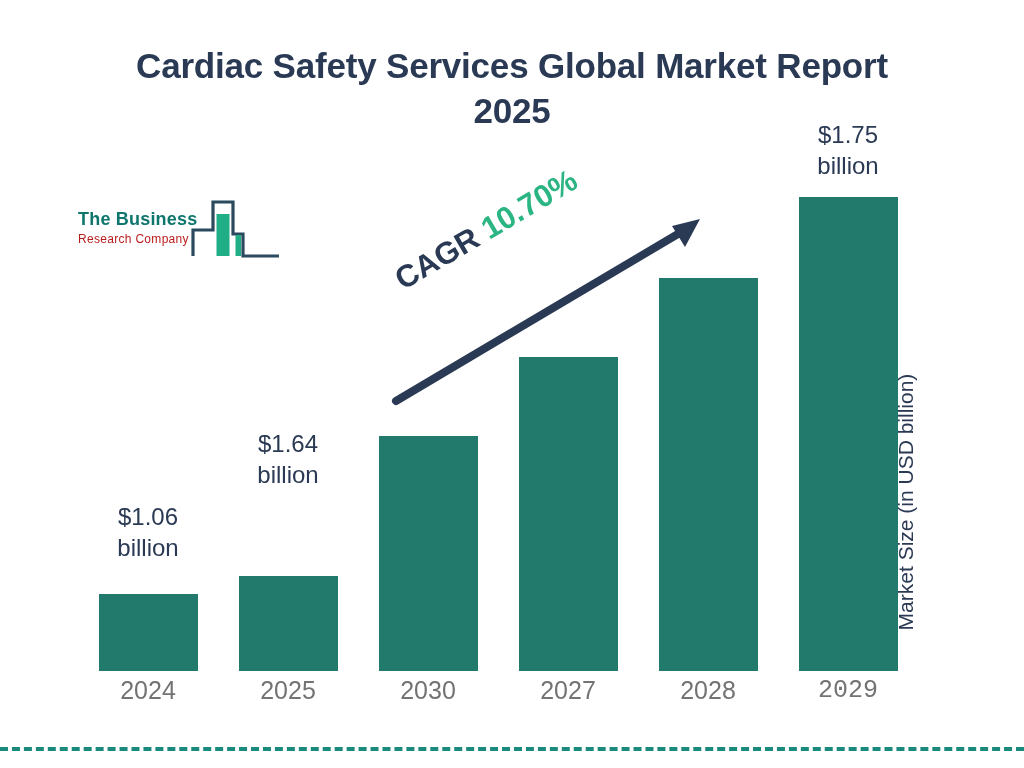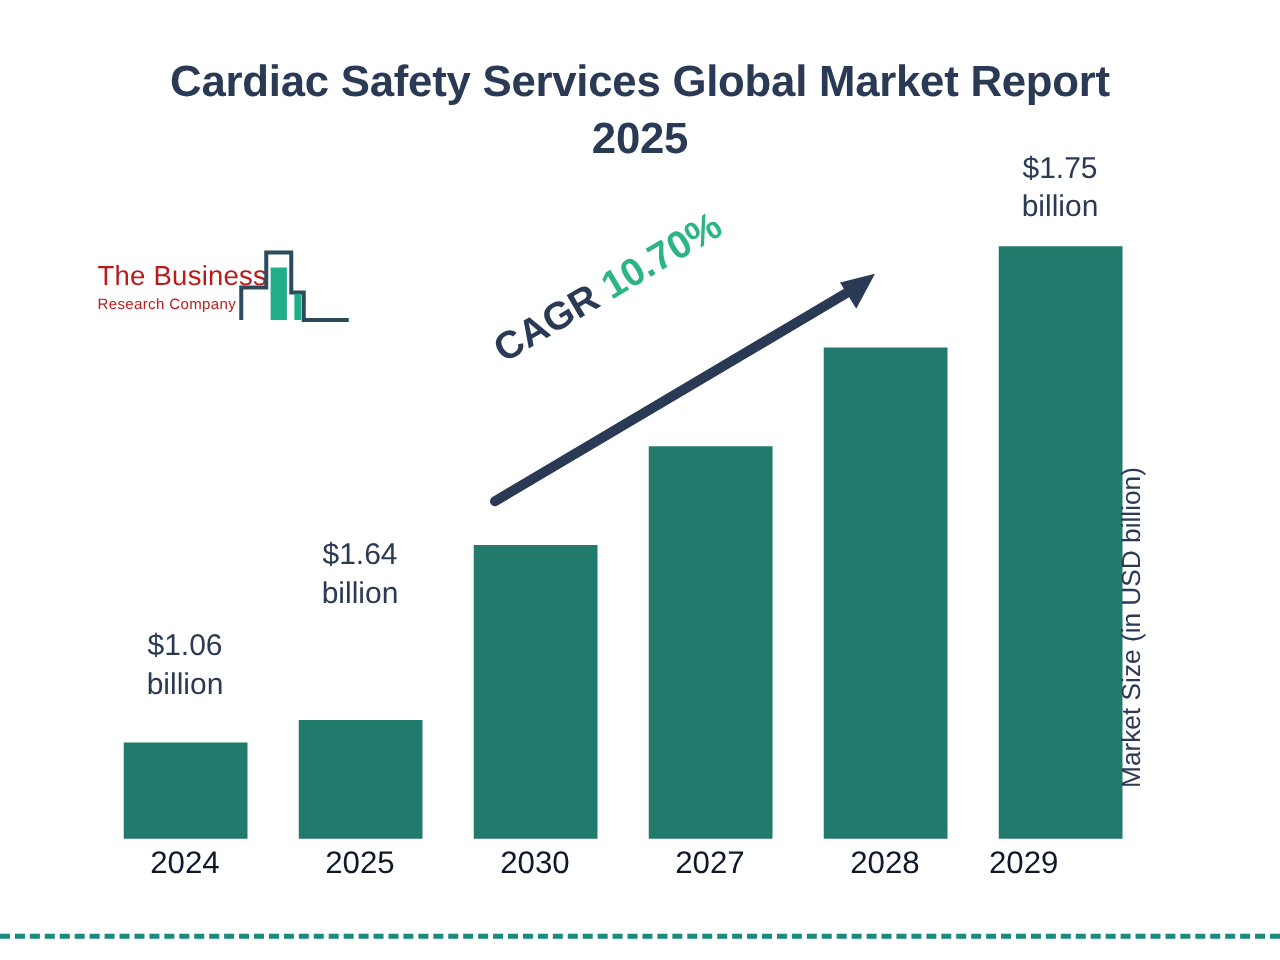--- a/index.html
+++ b/index.html
@@ -42,24 +42,24 @@
     height: 68px;
   }
   #logo-text {
     position: absolute;
     left: 0;
     top: 8px;
     width: 135px;
     color: #2b3a54;
   }
   #logo-line1 {
-    font-size: 22px;
-    font-weight: 400;
+    font-size: 18px;
+    font-weight: 700;
     line-height: 1;
-    color: #b91c1c;
+    color: #0f766e;
     letter-spacing: 0.2px;
     white-space: nowrap;
   }
   #logo-line2 {
     font-size: 12px;
     font-weight: 400;
     line-height: 1;
     margin-top: 5px;
     color: #b91c1c;
     letter-spacing: 0.3px;
@@ -92,21 +92,21 @@
     line-height: 1.30;
     width: 140px;
   }
   .x-tick {
     position: absolute;
     top: 660px;
     width: 140px;
     text-align: center;
     font-size: 25px;
     font-weight: 400;
-    color: #0f172a;
+    color: #737373;
   }
 
   
   #y-axis-title {
     position: absolute;
     left: 894px;
     top: 316px;
     width: 340px;
     transform: rotate(-90deg);
     transform-origin: 170px 170px;
@@ -186,21 +186,21 @@
     <div class="bar-label" style="left:778px; top:103px;">
       <div style="white-space:pre-line;">$1.75
 billion</div>
     </div>
 
     <div class="x-tick" style="left:78px;">2024</div>
     <div class="x-tick" style="left:218px;">2025</div>
     <div class="x-tick" style="left:358px;">2030</div>
     <div class="x-tick" style="left:498px;">2027</div>
     <div class="x-tick" style="left:638px;">2028</div>
-    <div class="x-tick" style="left:749px;">2029</div>
+    <div class="x-tick" style="left:778px;font-family:Liberation Mono, monospace;">2029</div>
 
     <svg id="cagr-arrow" viewBox="0 0 340 210">
       <line x1="16" y1="195" x2="303" y2="25" stroke="#2b3a54" stroke-width="8" stroke-linecap="round"></line>
       <polygon points="320,13 292,20 305,41" fill="#2b3a54"></polygon>
     </svg>
 
     <div id="cagr-label">
       <span id="cagr-word">CAGR</span>
       <span id="cagr-value">10.70%</span>
     </div>

